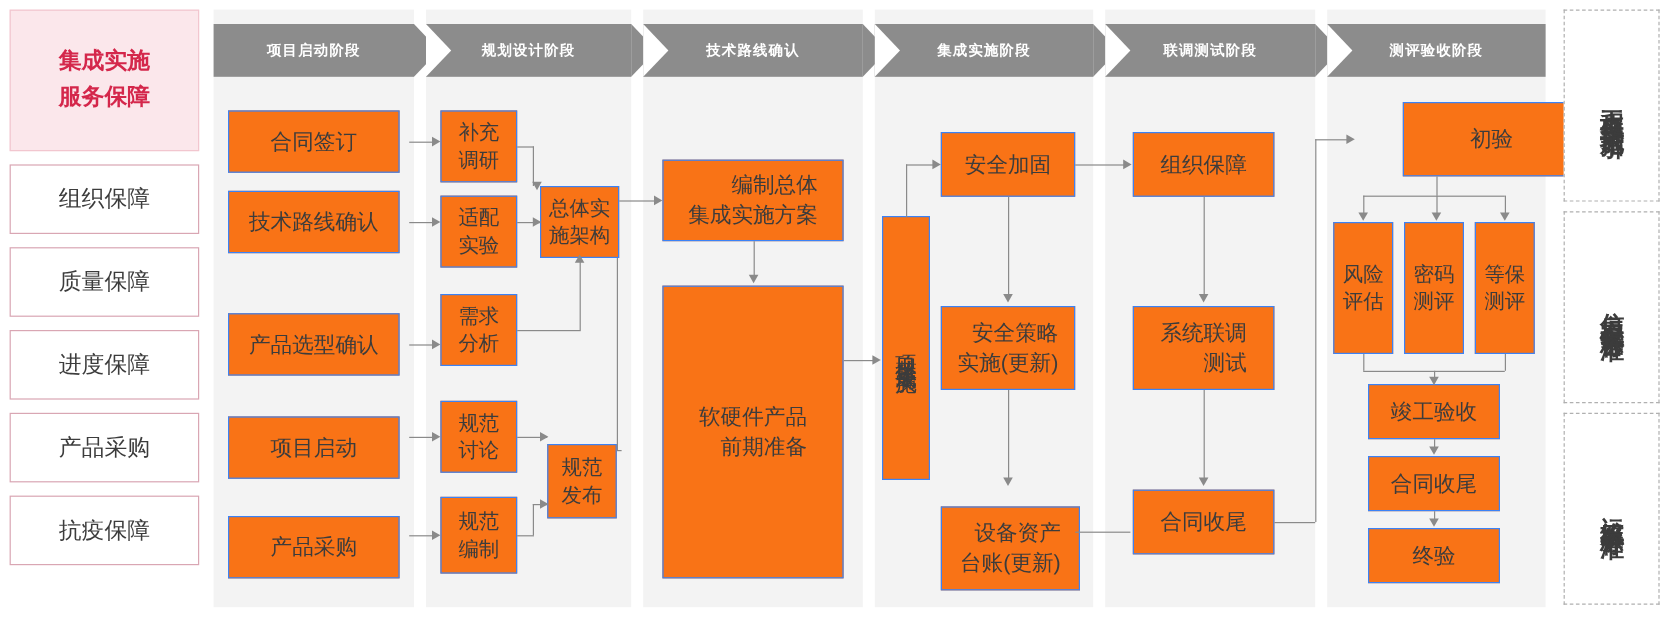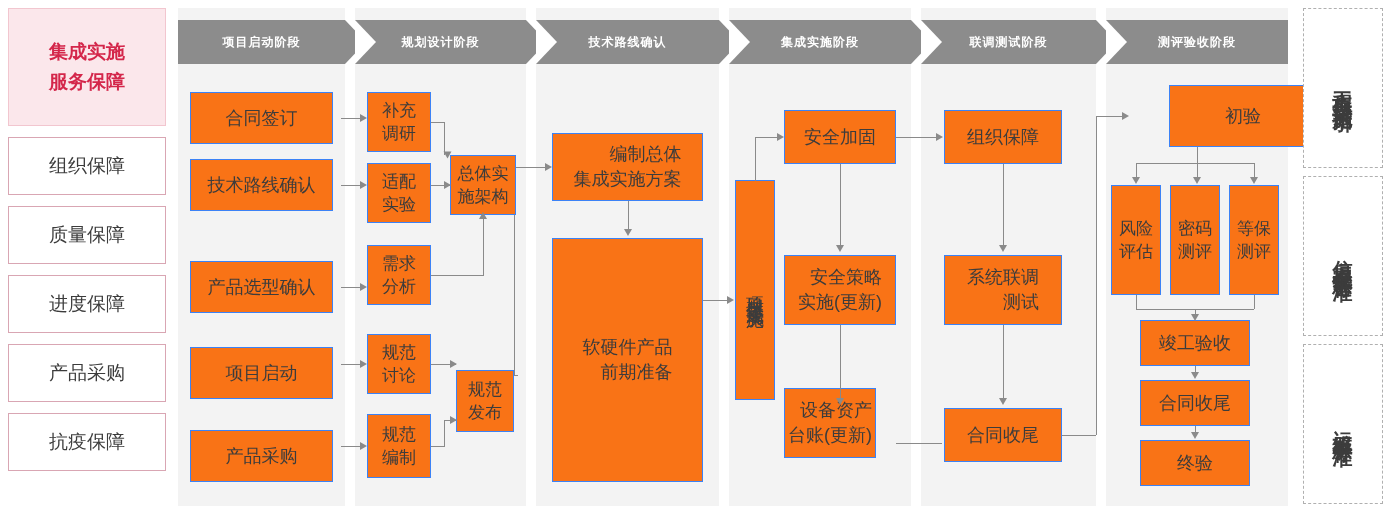--- a/index.html
+++ b/index.html
@@ -186,21 +186,21 @@
     <span>软硬件产品<br>前期准备</span>
   </div>
 
   <div class="node vtext" style="left:735px;top:180px;width:40px;height:220px;">
     <span>项目整体集成实施</span>
   </div>
   <div class="node" style="left:784px;top:110px;width:112px;height:54px;">安全加固</div>
   <div class="node" style="left:784px;top:255px;width:112px;height:70px;">
     <span>安全策略<br>实施(更新)</span>
   </div>
-  <div class="node" style="left:784px;top:388px;width:92px;height:70px;">
+  <div class="node" style="left:784px;top:422px;width:116px;height:70px;">
     <span>设备资产<br>台账(更新)</span>
   </div>
 
   <div class="node" style="left:944px;top:110px;width:118px;height:54px;">组织保障</div>
   <div class="node" style="left:944px;top:255px;width:118px;height:70px;">
     <span>系统联调<br>测试</span>
   </div>
   <div class="node" style="left:944px;top:408px;width:118px;height:54px;">合同收尾</div>
 
   <div class="node" style="left:1129px;top:85px;width:148px;height:62px;margin-left:40px;">初验</div>

